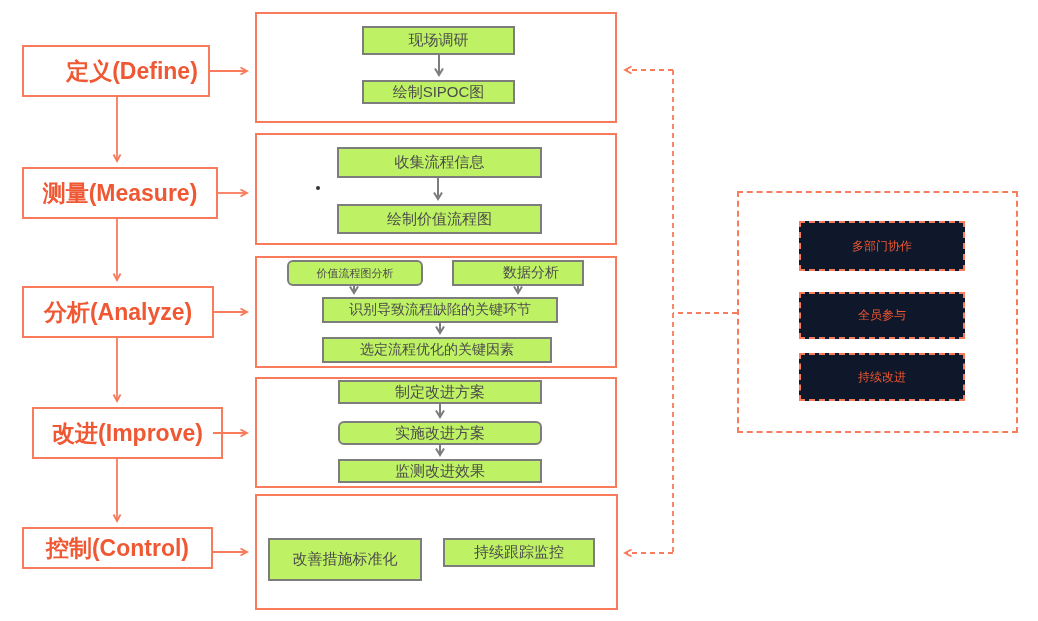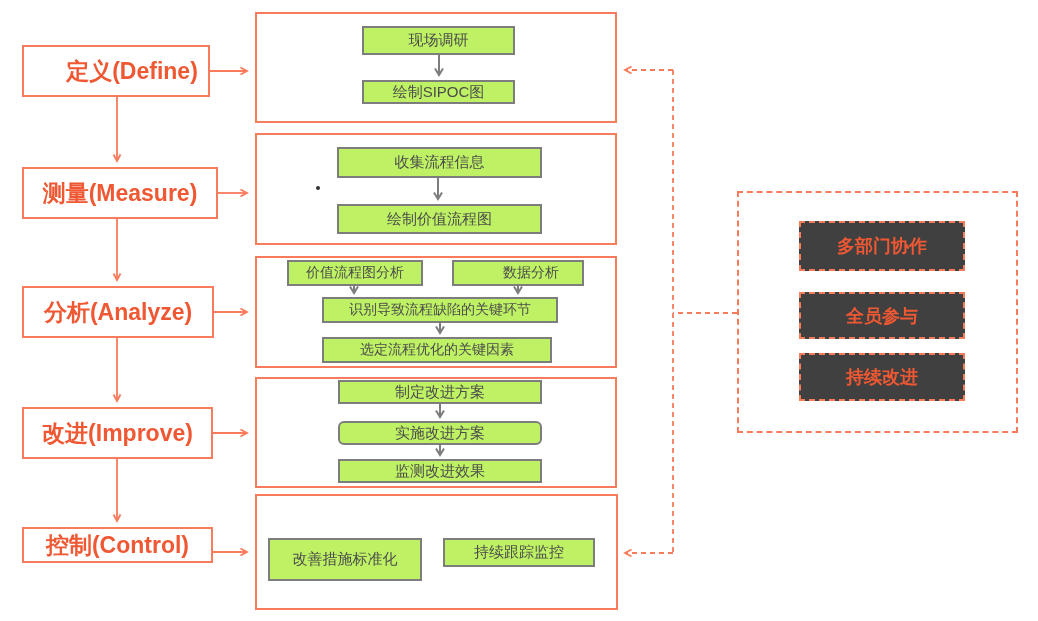--- a/index.html
+++ b/index.html
@@ -24,22 +24,22 @@
   }
   .step{
     position:absolute;border:2px solid var(--gray-border);background:#bef264;
     color:var(--gray-text);font-size:15px;
     display:flex;align-items:center;justify-content:center;white-space:nowrap;
   }
   .dashed-panel{
     position:absolute;border:2px dashed var(--accent);background:#fff;
   }
   .dashed-item{
-    position:absolute;border:2px dashed var(--accent);background:#404040;
-    color:var(--accent-text);font-weight:bold;font-size:18px;
+    position:absolute;border:2px dashed var(--accent);background:#0f172a;
+    color:var(--accent-text);font-weight:normal;font-size:12px;
     display:flex;align-items:center;justify-content:center;white-space:nowrap;
   }
   svg.connectors{position:absolute;left:0;top:0;width:1038px;height:621px;pointer-events:none;}
   .o-line{stroke:var(--accent);stroke-width:1.8;fill:none;}
   .o-dash{stroke:var(--accent);stroke-width:1.8;fill:none;stroke-dasharray:5 4;}
   .g-line{stroke:var(--gray-border);stroke-width:2;fill:none;}
   .m-accent{stroke:var(--accent);fill:none;stroke-width:1.8;}
   .m-gray{stroke:var(--gray-border);fill:none;stroke-width:2;}
   .stray-dot{
     position:absolute;left:316px;top:186px;width:4px;height:4px;border-radius:50%;
@@ -47,37 +47,37 @@
   }
 </style>
 </head>
 <body>
 
 <div class="canvas">
 
   <div class="phase-label" style="left:22px;top:45px;width:188px;height:52px;padding-left:32px;">定义(Define)</div>
   <div class="phase-label" style="left:22px;top:167px;width:196px;height:52px;">测量(Measure)</div>
   <div class="phase-label" style="left:22px;top:286px;width:192px;height:52px;">分析(Analyze)</div>
-  <div class="phase-label" style="left:22px;top:407px;width:191px;height:52px;">改进(Improve)</div>
-  <div class="phase-label" style="left:22px;top:527px;width:191px;height:36px;">控制(Control)</div>
+  <div class="phase-label" style="left:32px;top:407px;width:191px;height:52px;">改进(Improve)</div>
+  <div class="phase-label" style="left:22px;top:527px;width:191px;height:42px;">控制(Control)</div>
 
   <div class="container" style="left:255px;top:12px;width:362px;height:111px;"></div>
   <div class="container" style="left:255px;top:133px;width:362px;height:112px;"></div>
   <div class="container" style="left:255px;top:256px;width:362px;height:112px;"></div>
   <div class="container" style="left:255px;top:377px;width:362px;height:111px;"></div>
   <div class="container" style="left:255px;top:494px;width:363px;height:116px;"></div>
 
   <div class="step" style="left:362px;top:26px;width:153px;height:29px;">现场调研</div>
   <div class="step" style="left:362px;top:80px;width:153px;height:24px;">绘制SIPOC图</div>
 
   <div class="step" style="left:337px;top:147px;width:205px;height:31px;">收集流程信息</div>
   <div class="step" style="left:337px;top:204px;width:205px;height:30px;">绘制价值流程图</div>
   <div class="stray-dot"></div>
 
-  <div class="step" style="left:287px;top:260px;width:136px;height:26px;font-size:14px;">价值流程图分析</div>
+  <div class="step" style="left:287px;top:260px;width:136px;height:26px;font-size:11px;border-radius:6px;">价值流程图分析</div>
   <div class="step" style="left:452px;top:260px;width:132px;height:26px;font-size:14px;padding-left:26px;">数据分析</div>
   <div class="step" style="left:322px;top:297px;width:236px;height:26px;font-size:14px;font-family:Liberation Serif, serif;">识别导致流程缺陷的关键环节</div>
   <div class="step" style="left:338px;top:380px;width:204px;height:24px;">制定改进方案</div>
 
   <div class="step" style="left:322px;top:337px;width:230px;height:26px;font-size:14px;">选定流程优化的关键因素</div>
   <div class="step" style="left:338px;top:421px;width:204px;height:24px;border-radius:6px;">实施改进方案</div>
   <div class="step" style="left:338px;top:459px;width:204px;height:24px;">监测改进效果</div>
 
   <div class="step" style="left:268px;top:538px;width:154px;height:43px;">改善措施标准化</div>
   <div class="step" style="left:443px;top:538px;width:152px;height:29px;">持续跟踪监控</div>

